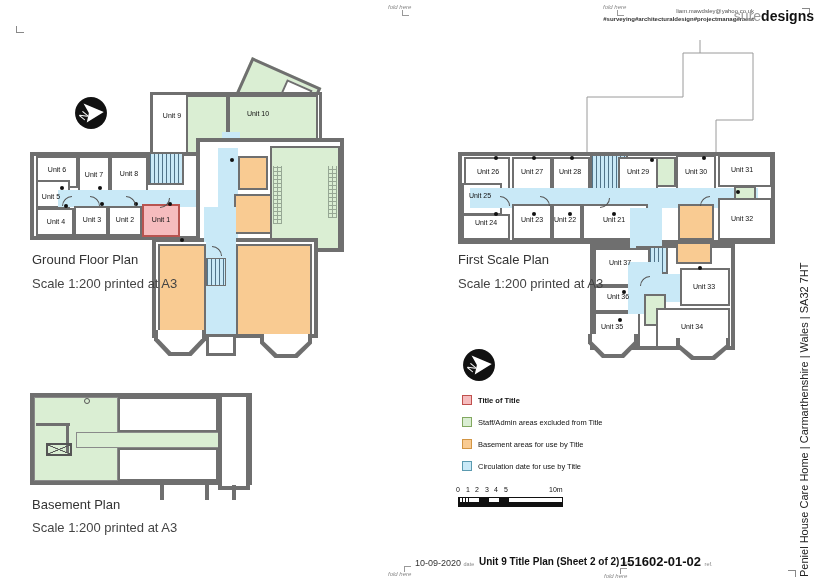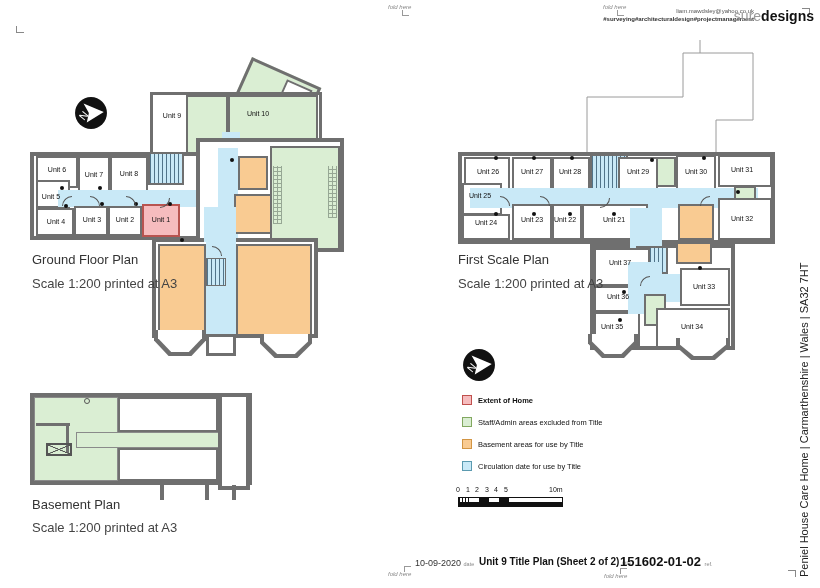--- a/index.html
+++ b/index.html
@@ -261,21 +261,21 @@
   <div class="pscale" style="left:458px;top:276px;">Scale 1:200 printed at A3</div>
 
   <svg class="north" style="left:462px;top:348px;" viewBox="0 0 32 32">
     <circle cx="16" cy="16" r="15" fill="#111"></circle>
     <polygon points="9,7 28,15 12,25 14,16" fill="#fff"></polygon>
     <text x="5" y="22" font-size="10" fill="#fff" transform="rotate(-50 9 18)">N</text>
   </svg>
 
   <div class="lg-row" style="left:462px;top:395px;">
     <div class="lg-sw" style="background: rgb(246, 188, 190); border-color: rgb(192, 80, 77);"></div>
-    <span class="lg-tx" style="font-weight:bold;">Extent of Home</span>
+    <span class="lg-tx" style="font-weight:bold;">Title of Title</span>
   </div>
   <div class="lg-row" style="left:462px;top:417px;">
     <div class="lg-sw" style="background: rgb(218, 238, 211); border-color: rgb(130, 168, 96);"></div>
     <span class="lg-tx">Staff/Admin areas excluded from Title</span>
   </div>
   <div class="lg-row" style="left:462px;top:439px;">
     <div class="lg-sw" style="background: rgb(249, 203, 146); border-color: rgb(210, 149, 68);"></div>
     <span class="lg-tx">Basement areas for use by Title</span>
   </div>
   <div class="lg-row" style="left:462px;top:461px;">

